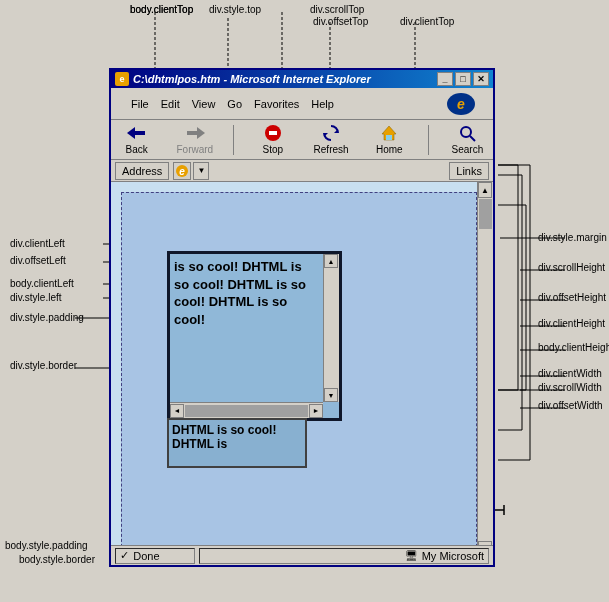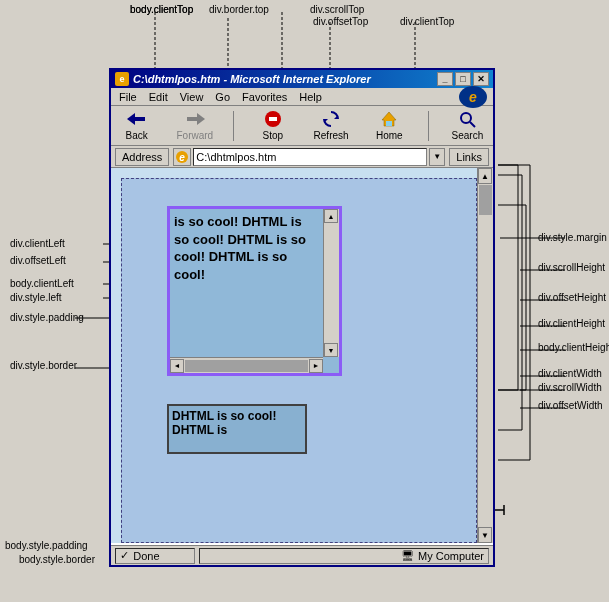--- a/index.html
+++ b/index.html
@@ -90,25 +90,25 @@
       align-items: center;
       justify-content: center;
       cursor: pointer;
       color: #000;
       font-weight: bold;
     }
 
     
     .menu-bar {
       background: #d4d0c8;
-      height: 18px;
+      height: 32px;
       display: flex;
       align-items: center;
       border-bottom: 1px solid #808080;
-      padding: 0 2px;
+      padding: 0 14px;
     }
 
     .menu-item {
       padding: 0 6px;
       font-size: 11px;
       cursor: pointer;
       height: 18px;
       display: flex;
       align-items: center;
     }
@@ -369,21 +369,21 @@
     <line x1="111" y1="262" x2="167" y2="262" stroke="#000" stroke-width="1.5"></line>
     <line x1="111" y1="257" x2="111" y2="267" stroke="#000" stroke-width="1"></line>
 
     <line x1="200" y1="290" x2="200" y2="305" stroke="#000" stroke-width="1"></line>
     <line x1="117" y1="298" x2="200" y2="298" stroke="#000" stroke-width="1.5"></line>
     <line x1="117" y1="293" x2="117" y2="303" stroke="#000" stroke-width="1"></line>
   </svg>
 
   <span class="label" style="top:4px; left:130px;">body.clientTop</span>
   <span class="label" style="top:4px; left:130px;">body.clientTop</span>
-  <span class="label" style="top:4px; left:209px;">div.border.top</span>
+  <span class="label" style="top:4px; left:209px;">div.style.top</span>
   <span class="label" style="top:4px; left:265px;margin-left:45px;">div.scrollTop</span>
   <span class="label" style="top:16px; left:313px;">div.offsetTop</span>
   <span class="label" style="top:16px; left:400px;">div.clientTop</span>
 
   <span class="label" style="top:232px; left:538px;">div.style.margin</span>
   <span class="label" style="top:262px; left:538px;">div.scrollHeight</span>
   <span class="label" style="top:292px; left:538px;">div.offsetHeight</span>
   <span class="label" style="top:318px; left:538px;">div.clientHeight</span>
   <span class="label" style="top:342px; left:538px;">body.clientHeight</span>
   <span class="label" style="top:368px; left:538px;">div.clientWidth</span>
@@ -490,31 +490,30 @@
 
     <div class="address-bar">
       <div class="address-label">Address</div>
       <div style="display:flex;flex:1;align-items:center;gap:2px;">
         <div style="width:18px;height:18px;background:#d4d0c8;border:1px solid #808080;display:flex;align-items:center;justify-content:center;">
           <svg width="14" height="14" viewBox="0 0 14 14">
               <circle cx="7" cy="7" r="6" fill="#e8a000"></circle>
               <text x="7" y="11" text-anchor="middle" font-size="10" font-weight="bold" fill="white" font-style="italic">e</text>
             </svg>
         </div>
-        <div class="address-input">C:\dhtmlpos.htm</div>
         <div class="address-dropdown">▼</div>
       </div>
       <div class="links-btn">Links</div>
     </div>
 
     <div class="content-area" style="position:relative; height: calc(100% - 100px - 20px); background: #c8dff0; overflow:hidden;">
 
       <div style="position:absolute; top:10px; left:10px; right:16px; bottom:0; background:#a8c4e4; border:1px dashed #404080;">
 
-        <div style="position:absolute; top:27px; left:45px; width:175px; height:170px; background:#90b8d8; border:3px solid #8b5cf6; overflow:hidden;">
+        <div style="position:absolute; top:58px; left:45px; width:175px; height:170px; background:#90b8d8; border:3px solid #0f172a; overflow:hidden;">
 
           <div style="position:absolute;right:0;top:0;bottom:16px;width:16px;background:#d4d0c8;border-left:1px solid #808080;">
             <div style="width:14px;height:14px;background:#d4d0c8;border:1px solid #808080;display:flex;align-items:center;justify-content:center;font-size:7px;">▲</div>
             <div style="flex:1;background:#a0a0a0;margin:1px;"></div>
             <div style="width:14px;height:14px;background:#d4d0c8;border:1px solid #808080;display:flex;align-items:center;justify-content:center;font-size:7px;position:absolute;bottom:0;">▼</div>
           </div>
 
           <div style="position:absolute;bottom:0;left:0;right:16px;height:16px;background:#d4d0c8;border-top:1px solid #808080;display:flex;align-items:center;">
             <div style="width:14px;height:14px;background:#d4d0c8;border:1px solid #808080;display:flex;align-items:center;justify-content:center;font-size:7px;">◄</div>
             <div style="flex:1;height:12px;background:#a0a0a0;margin:1px;"></div>
@@ -538,18 +537,18 @@
       </div>
     </div>
 
     <div class="status-bar">
       <div class="status-panel status-left">
         <span style="margin-right:4px;">✓</span>
         <span>Done</span>
       </div>
       <div class="status-panel status-right" style="flex:1;">
         <span style="font-size:10px;">🖥</span>
-        <span>My Computer</span>
+        <span>My Microsoft</span>
       </div>
     </div>
   </div>
 
 </div>
 
 </body></html>

